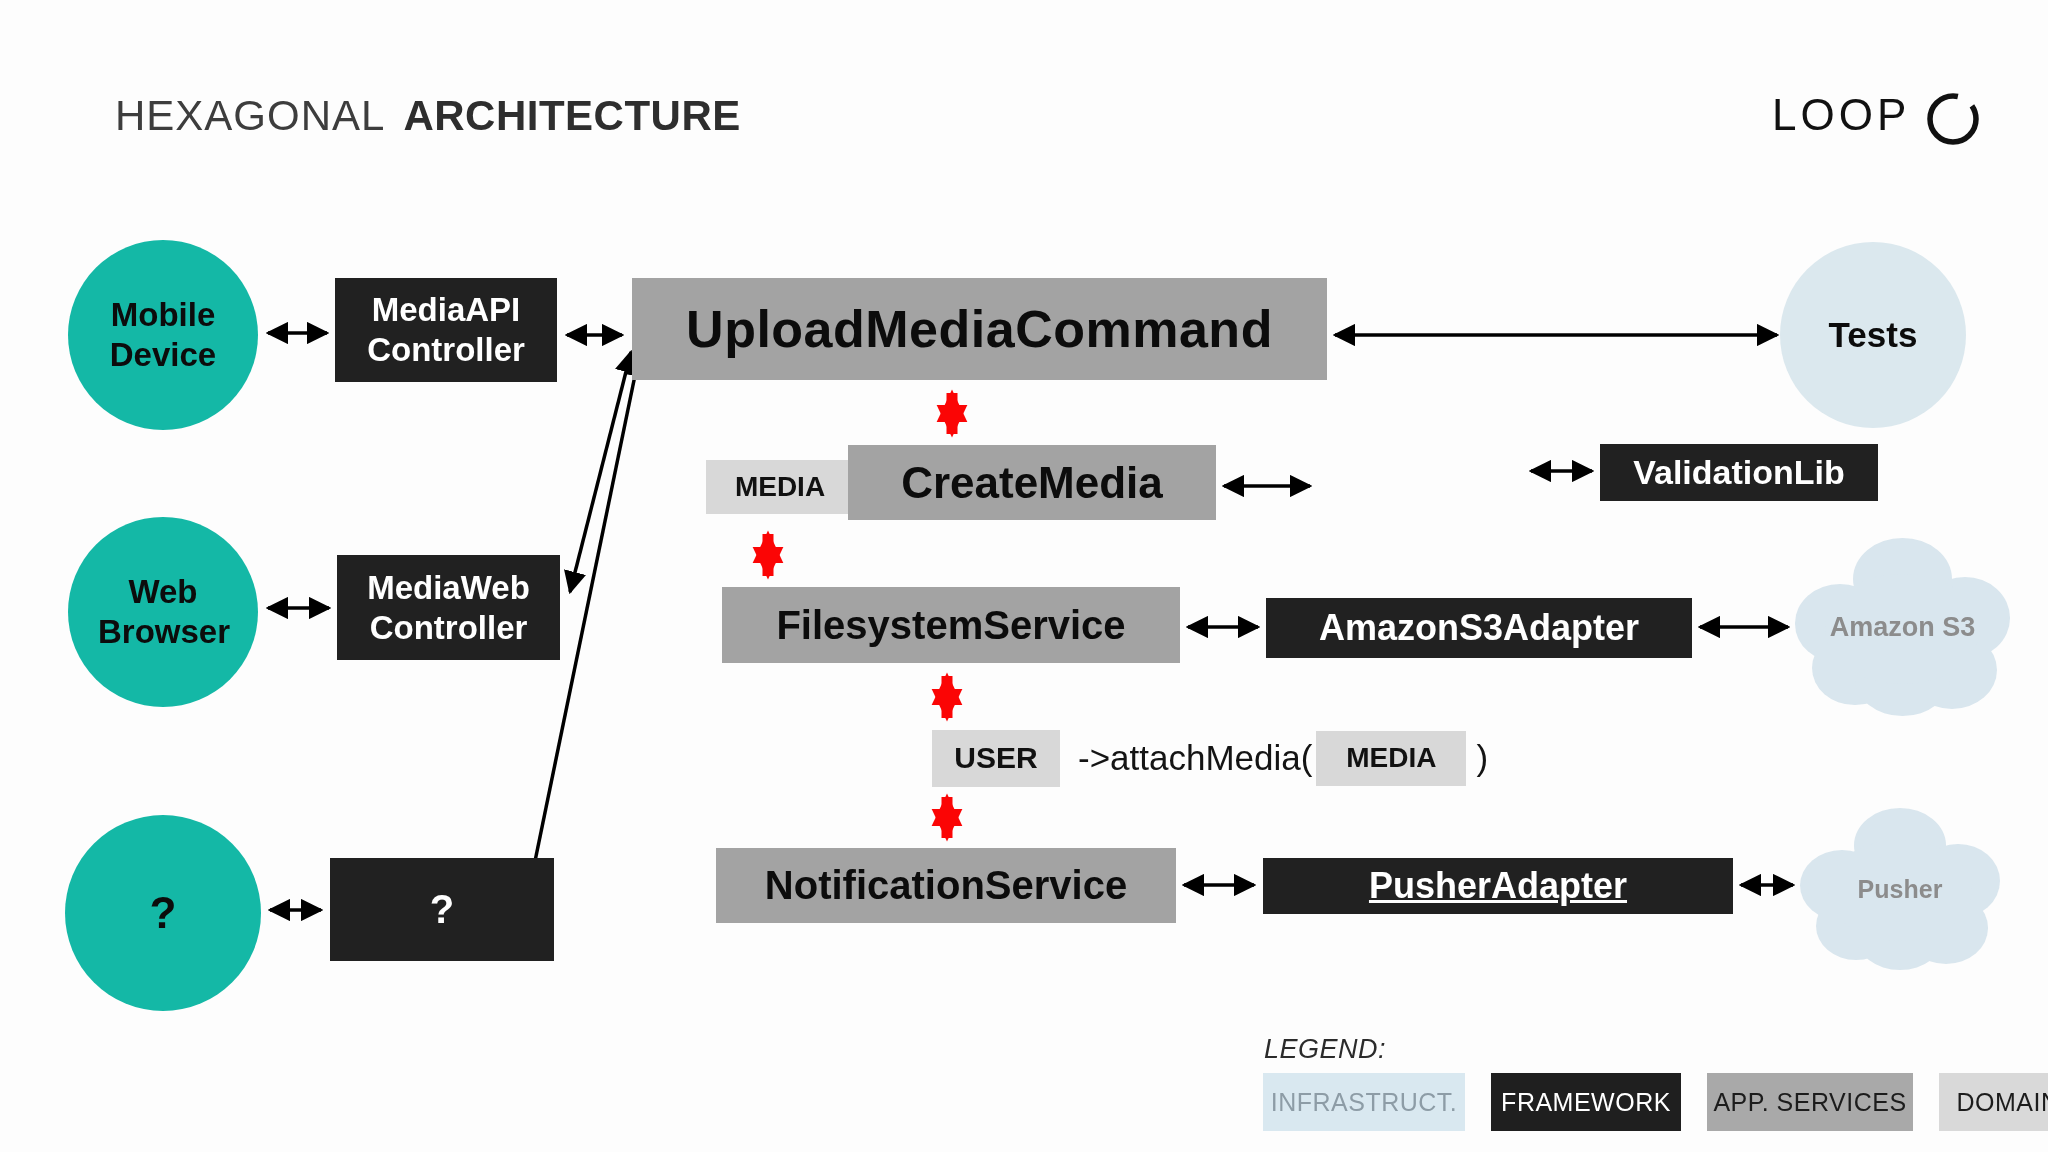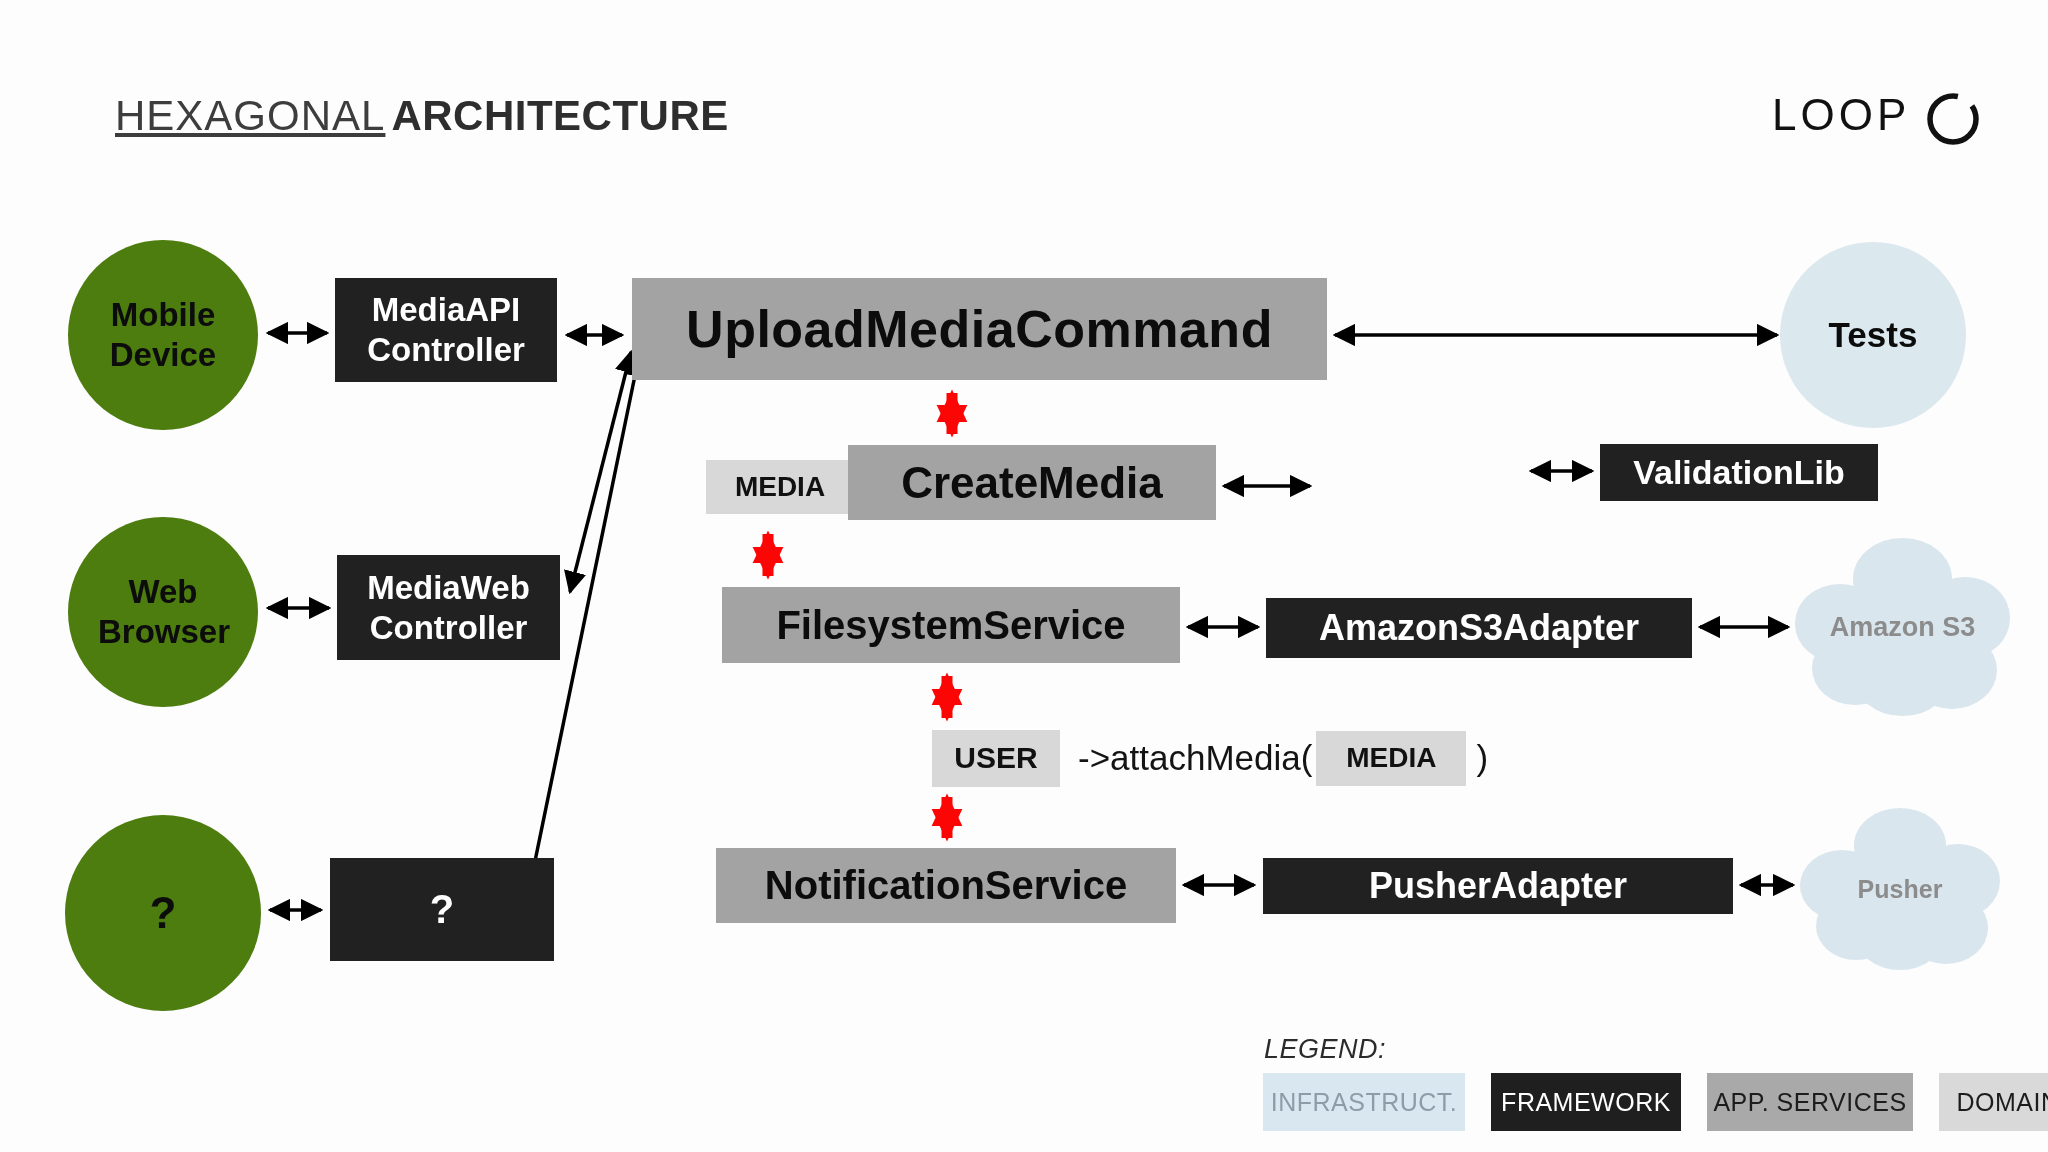--- a/index.html
+++ b/index.html
@@ -2,30 +2,30 @@
 <html><head>
 <meta charset="utf-8">
 <style>
   html,body{margin:0;padding:0;background:#ffffff;}
   .canvas{
     position:relative;width:2048px;height:1152px;background:#fdfdfd;overflow:hidden;
     font-family:"Liberation Sans",sans-serif;color:#111;
   }
   
   .title{position:absolute;left:115px;top:92px;font-size:42px;letter-spacing:1px;color:#3d3d3d;white-space:nowrap;}
-  .title .light{font-weight:400;margin-right:6px;text-decoration:underline;}
+  .title .light{font-weight:400;margin-right:18px;}
   .title .bold{font-weight:800;color:#2e2e2e;letter-spacing:0.5px;}
   .brand{position:absolute;left:1772px;top:90px;display:flex;align-items:flex-start;gap:14px;}
   .brand .brand-text{font-size:44px;font-weight:500;letter-spacing:4px;color:#111;}
   
   .box{position:absolute;display:flex;align-items:center;justify-content:center;text-align:center;font-weight:700;}
   .box--framework{background:#212121;color:#fff;}
   .box--app{background:#a3a3a3;color:#0c0c0c;}
   .circle{position:absolute;border-radius:50%;display:flex;align-items:center;justify-content:center;text-align:center;font-weight:700;color:#0c0c0c;}
-  .circle--actor{background:#4d7c0f;}
+  .circle--actor{background:#14b8a6;}
   .circle--infra{background:#dbe8ee;}
   
   .cloud{position:absolute;}
   .cloud .puff{position:absolute;border-radius:50%;background:#d9e6ee;}
   .cloud .p1{left:14%;top:20%;width:72%;height:62%;}
   .cloud .p2{left:27%;top:0;width:46%;height:46%;}
   .cloud .p3{left:0;top:26%;width:42%;height:44%;}
   .cloud .p4{left:58%;top:22%;width:42%;height:46%;}
   .cloud .p5{left:8%;top:52%;width:40%;height:42%;}
   .cloud .p6{left:52%;top:52%;width:42%;height:44%;}
@@ -151,21 +151,21 @@
   <div class="expr" style="left:884px;top:728px;height:60px;">
     <span class="tag" style="width:128px;height:57px;font-size:30px;">USER</span>
     <span class="plain" style="font-size:35px;margin:0 4px 0 18px;">-&gt;attachMedia(</span>
     <span class="tag" style="width:150px;height:55px;font-size:28px;">MEDIA</span>
     <span class="plain" style="font-size:35px;margin-left:10px;">)</span>
   </div>
 
   <div class="box box--app" style="left:716px;top:848px;width:460px;height:75px;font-size:40px;">
     <span>NotificationService</span>
   </div>
-  <div class="box box--framework" style="left:1263px;top:858px;width:470px;height:56px;font-size:36px;">
+  <div class="box box--framework" style="left:1263px;top:858px;width:470px;height:56px;font-size:36px;text-decoration:underline;">
     <span>PusherAdapter</span>
   </div>
   <div class="cloud" style="left:1800px;top:808px;width:200px;height:162px;">
     <span class="puff p2"></span>
       <span class="puff p3"></span>
     <span class="puff p4"></span>
       <span class="puff p5"></span>
     <span class="puff p6"></span>
       <span class="puff p7"></span>
     <span class="puff p1"></span>

